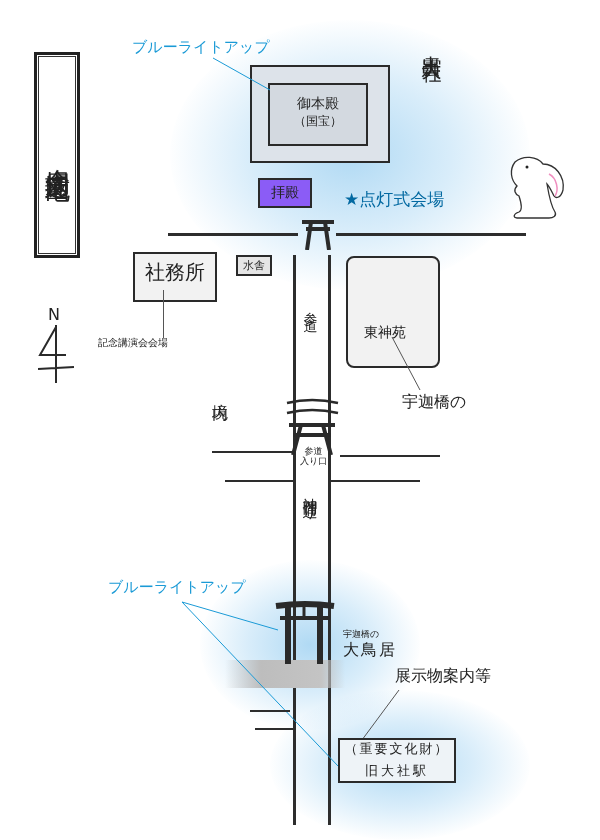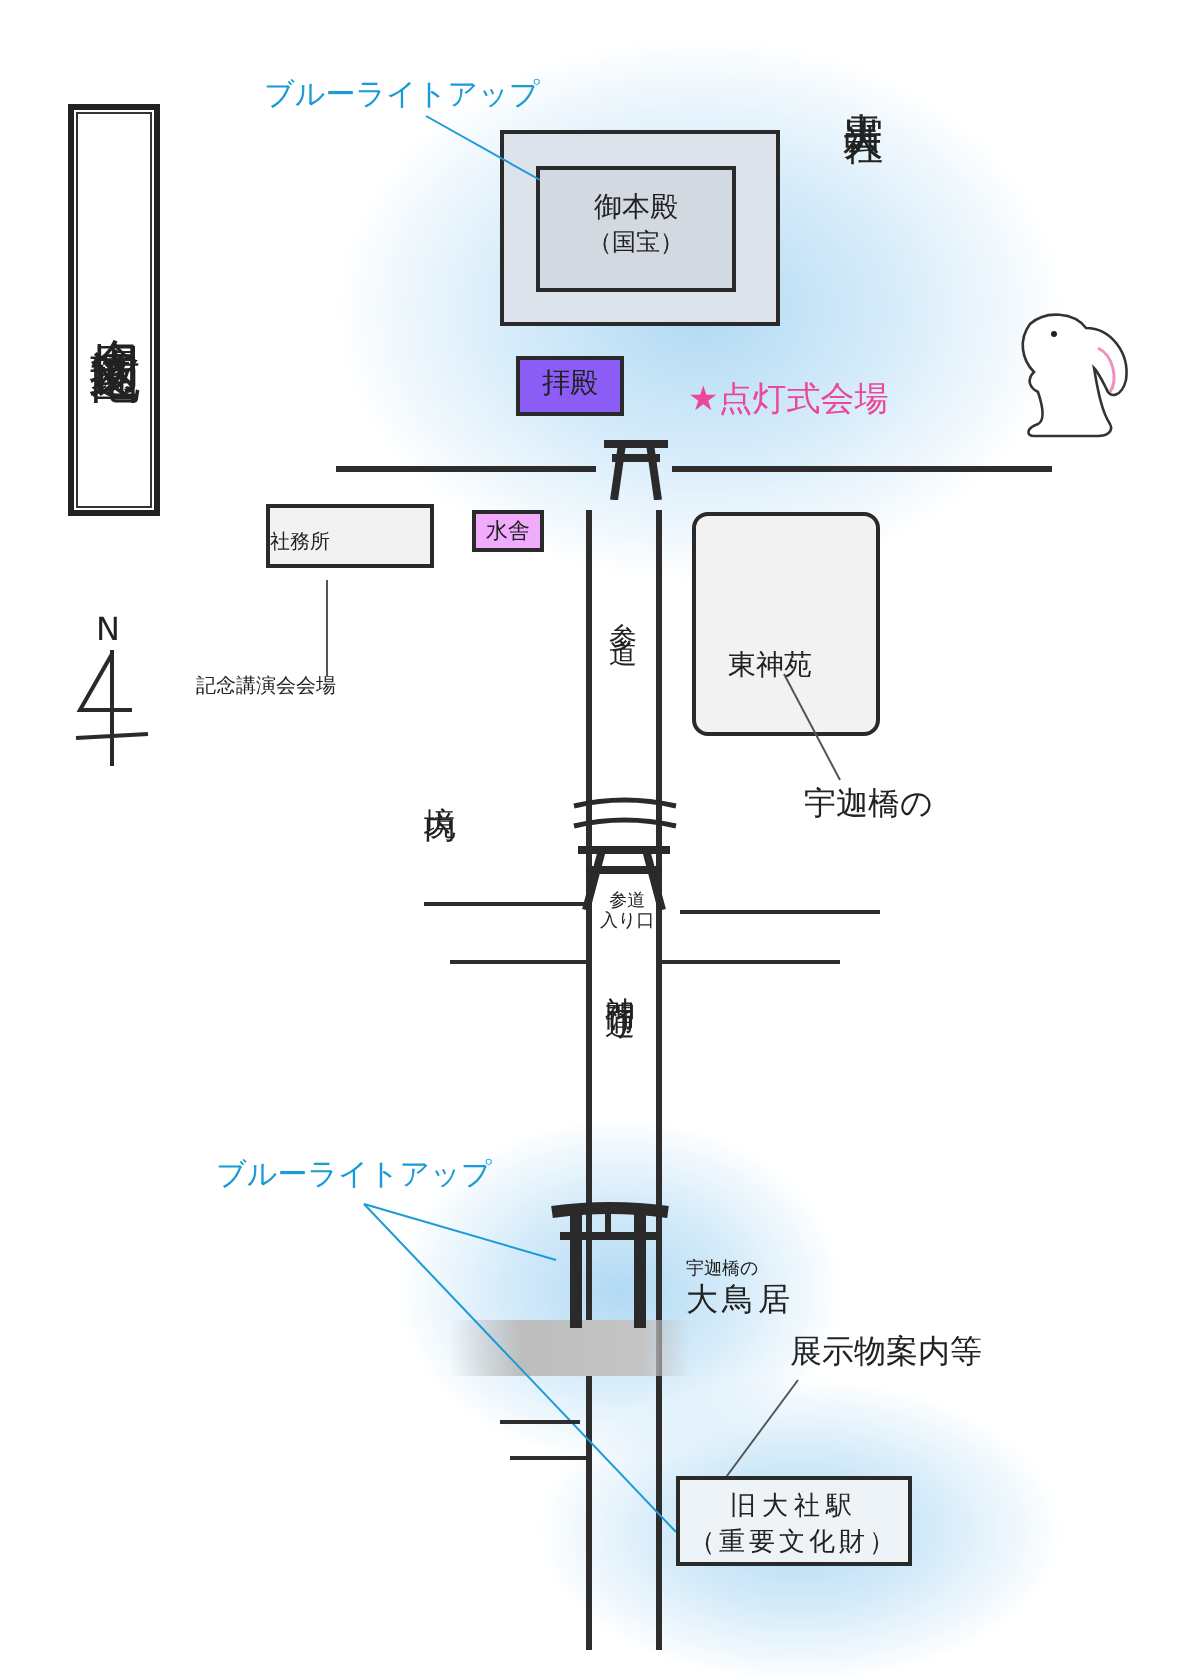--- a/index.html
+++ b/index.html
@@ -36,46 +36,46 @@
   <div style="font-size:14px; margin-top:10px;">御本殿</div>
   <div style="font-size:12px;">（国宝）</div>
 </div>
 
 <div class="label blue-label" style="left:132px; top:38px;">ブルーライトアップ</div>
 
 <div class="box" style="left:258px; top:178px; width:54px; height:30px; background:#8b5cf6; text-align:center; font-size:14px; line-height:25px;">
   <span>拝殿</span>
 </div>
 
-<div class="label sans" style="left:344px; top:188px; font-size:17px; color:#ec4899;">★点灯式会場</div>
+<div class="label sans" style="left:344px; top:188px; font-size:17px; color:#0369a1;">★点灯式会場</div>
 
 <svg class="abs" style="left:505px; top:150px;" width="70" height="75" viewBox="0 0 70 75">
   <path d="M10 12 C18 5 32 6 38 14 C50 14 60 26 58 40 C56 48 50 50 48 44 C46 40 44 36 42 34 C44 46 46 56 50 62 C52 66 48 68 44 68 L12 68 C8 68 8 64 14 62 C18 60 16 52 14 46 C10 44 8 40 12 36 C6 30 4 20 10 12 Z" fill="#fff" stroke="#333" stroke-width="1.3"></path>
   <path d="M44 24 C52 28 54 40 50 46" fill="none" stroke="#f08fc0" stroke-width="1.5"></path>
   <circle cx="22" cy="17" r="1.5" fill="#222"></circle>
 </svg>
 
 <div class="road" style="left:168px; top:233px; width:130px; height:3px;"></div>
 <div class="road" style="left:336px; top:233px; width:190px; height:3px;"></div>
 
 <svg class="abs" style="left:300px; top:218px;" width="36" height="32" viewBox="0 0 36 32">
   <path d="M2 4 L34 4 M6 11 L30 11 M11 4 L7 32 M25 4 L29 32" stroke="#2a2a2a" stroke-width="4" fill="none"></path>
 </svg>
 
 <div class="road" style="left:293px; top:255px; width:3px; height:570px;"></div>
 <div class="road" style="left:328px; top:255px; width:3px; height:570px;"></div>
 <div class="label vtext" style="left:302px; top:300px; font-size:14px; line-height:18px; letter-spacing:8px;">参道</div>
 
-<div class="box" style="left:133px; top:252px; width:84px; height:32px; background:#f2f2f2; font-size:10px; line-height:36px;">
+<div class="box" style="left:133px; top:252px; width:84px; height:50px; background:#f2f2f2; text-align:center; font-size:20px; line-height:36px;">
   <span>社務所</span>
 </div>
 <div class="abs" style="left:163px; top:290px; width:1px; height:48px; background:#555;"></div>
 <div class="label sans" style="left:98px; top:336px; font-size:10px;">記念講演会会場</div>
 
-<div class="box" style="left:236px; top:255px; width:36px; height:21px; background:#f0abfc; text-align:center; font-size:11px; line-height:17px; border-width:2px;">
+<div class="box" style="left:236px; top:255px; width:36px; height:21px; background:#e5e5e5; text-align:center; font-size:11px; line-height:17px; border-width:2px;">
   <span>水舎</span>
 </div>
 
 <div class="label" style="left:48px; top:305px; font-size:16px; font-family:'DejaVu Sans', sans-serif;">N</div>
 <svg class="abs" style="left:36px; top:325px;" width="40" height="60" viewBox="0 0 40 60">
   <path d="M20 0 L20 58 M20 2 L4 30 L30 30 M2 44 L38 42" stroke="#2a2a2a" stroke-width="2" fill="none"></path>
 </svg>
 
 <div class="abs" style="left:346px; top:256px; width:94px; height:112px; background:#f2f2f2; border:2.5px solid #2a2a2a; border-radius:8px; box-sizing:border-box;">
   <span style="position:absolute; left:16px; top:46px; font-size:14px;margin-top:20px;">東神苑</span>
@@ -122,15 +122,15 @@
 
 <div class="label sans" style="left:395px; top:666px; font-size:16px;">展示物案内等</div>
 <svg class="abs" style="left:355px; top:688px;" width="50" height="60">
     <line x1="44" y1="2" x2="4" y2="56" stroke="#555" stroke-width="1"></line>
   </svg>
 
 <div class="road" style="left:250px; top:710px; width:40px; height:2px;"></div>
 <div class="road" style="left:255px; top:728px; width:38px; height:2px;"></div>
 
 <div class="box" style="left:338px; top:738px; width:118px; height:45px; background:#eef3f7; text-align:center; font-size:13px;">
+  <div style="letter-spacing:2px;">（重要文化財）</div>
   <div style="margin-top:4px; letter-spacing:3px;">旧大社駅</div>
-  <div style="letter-spacing:2px;">（重要文化財）</div>
 </div>
 
 </body></html>

